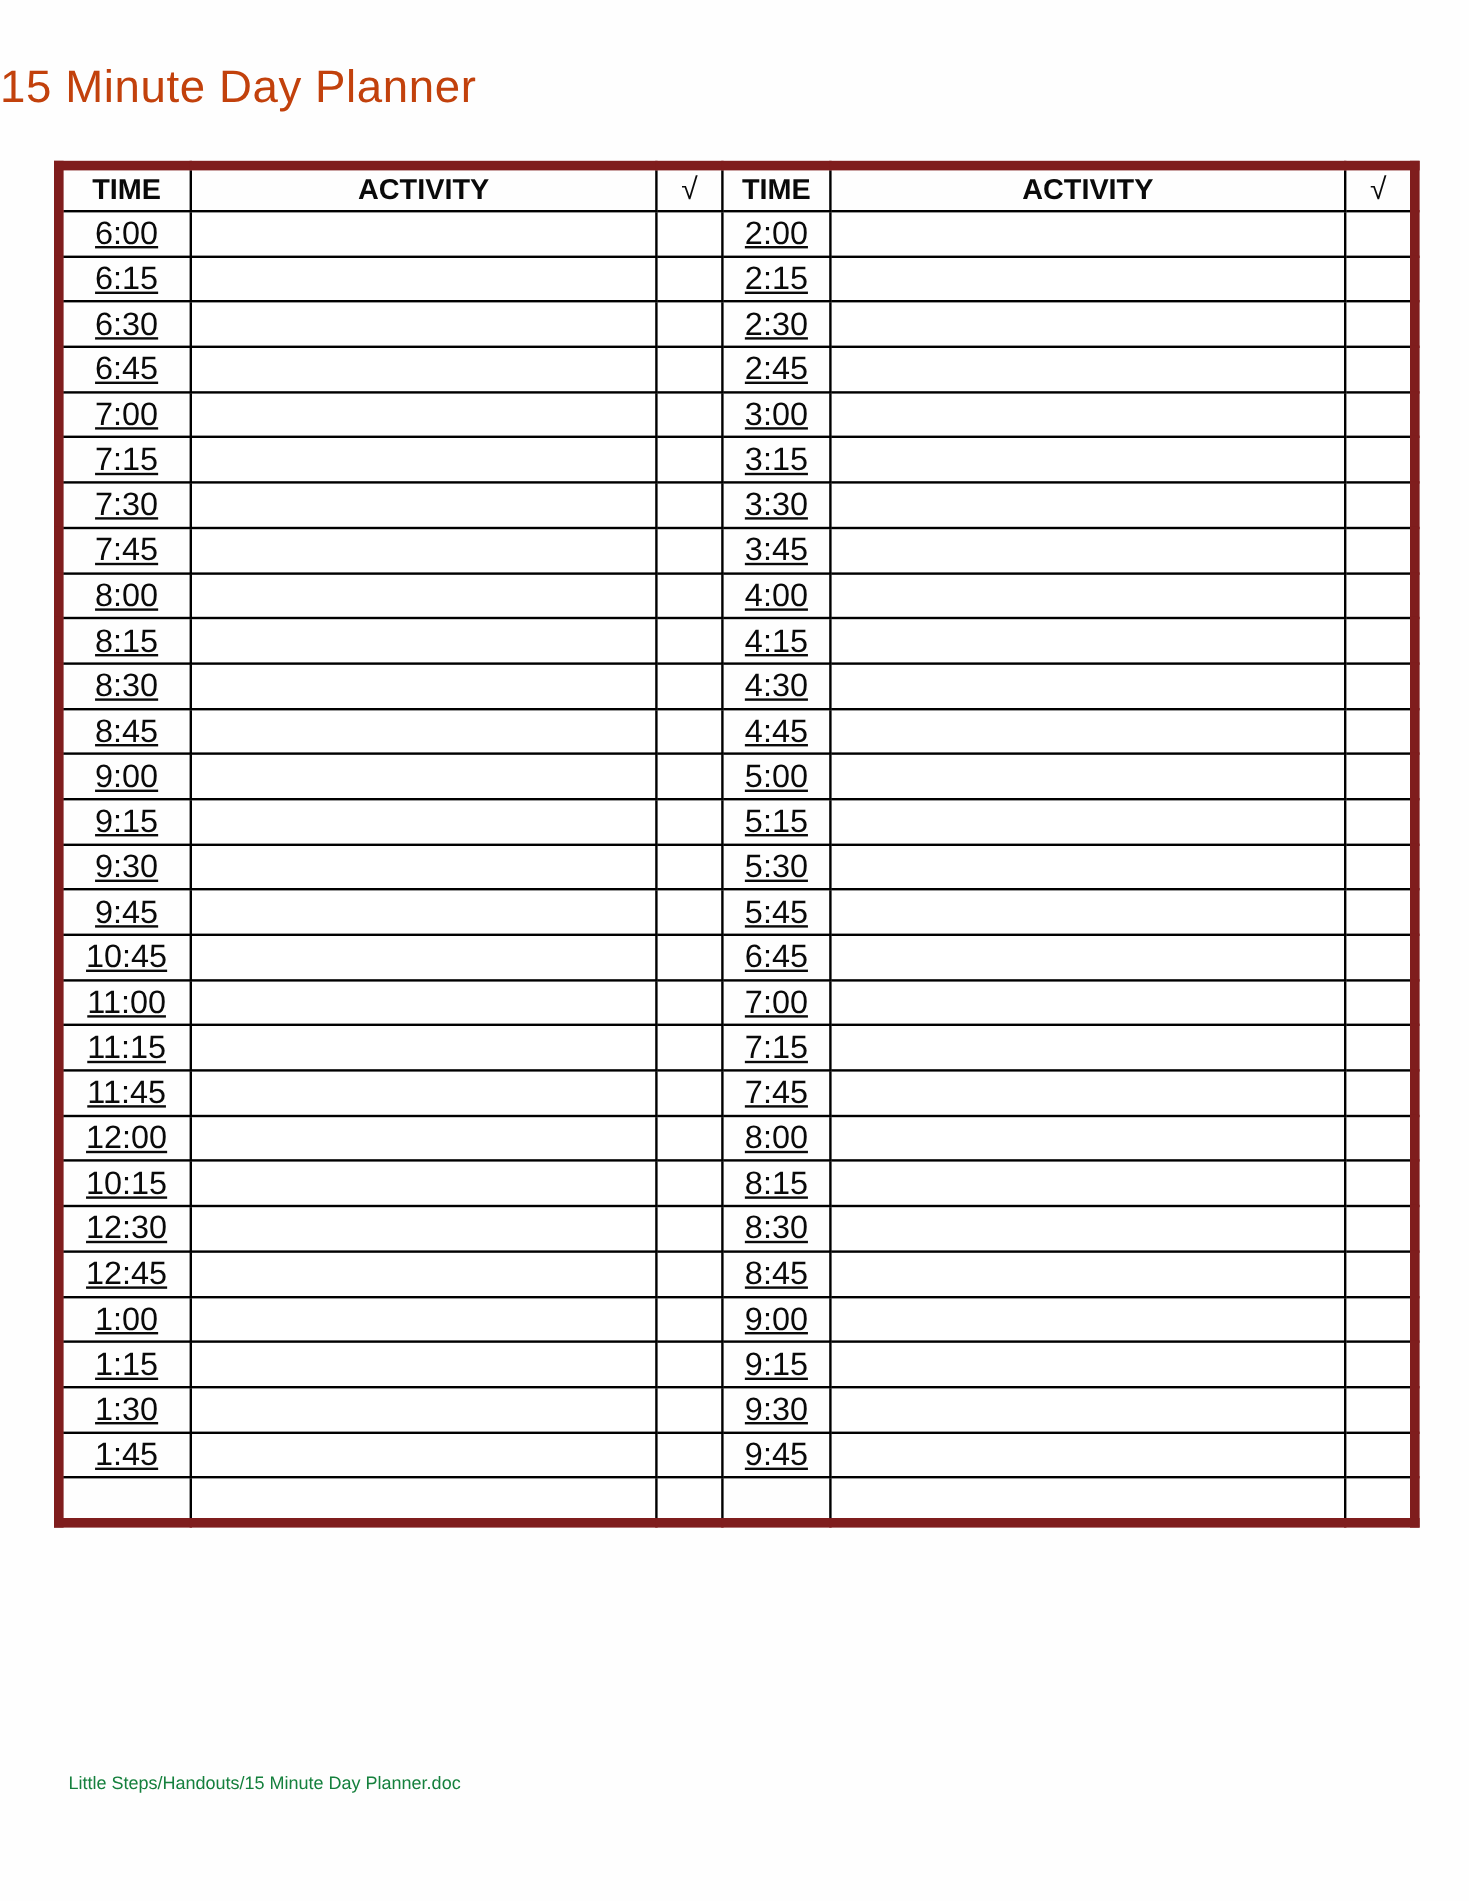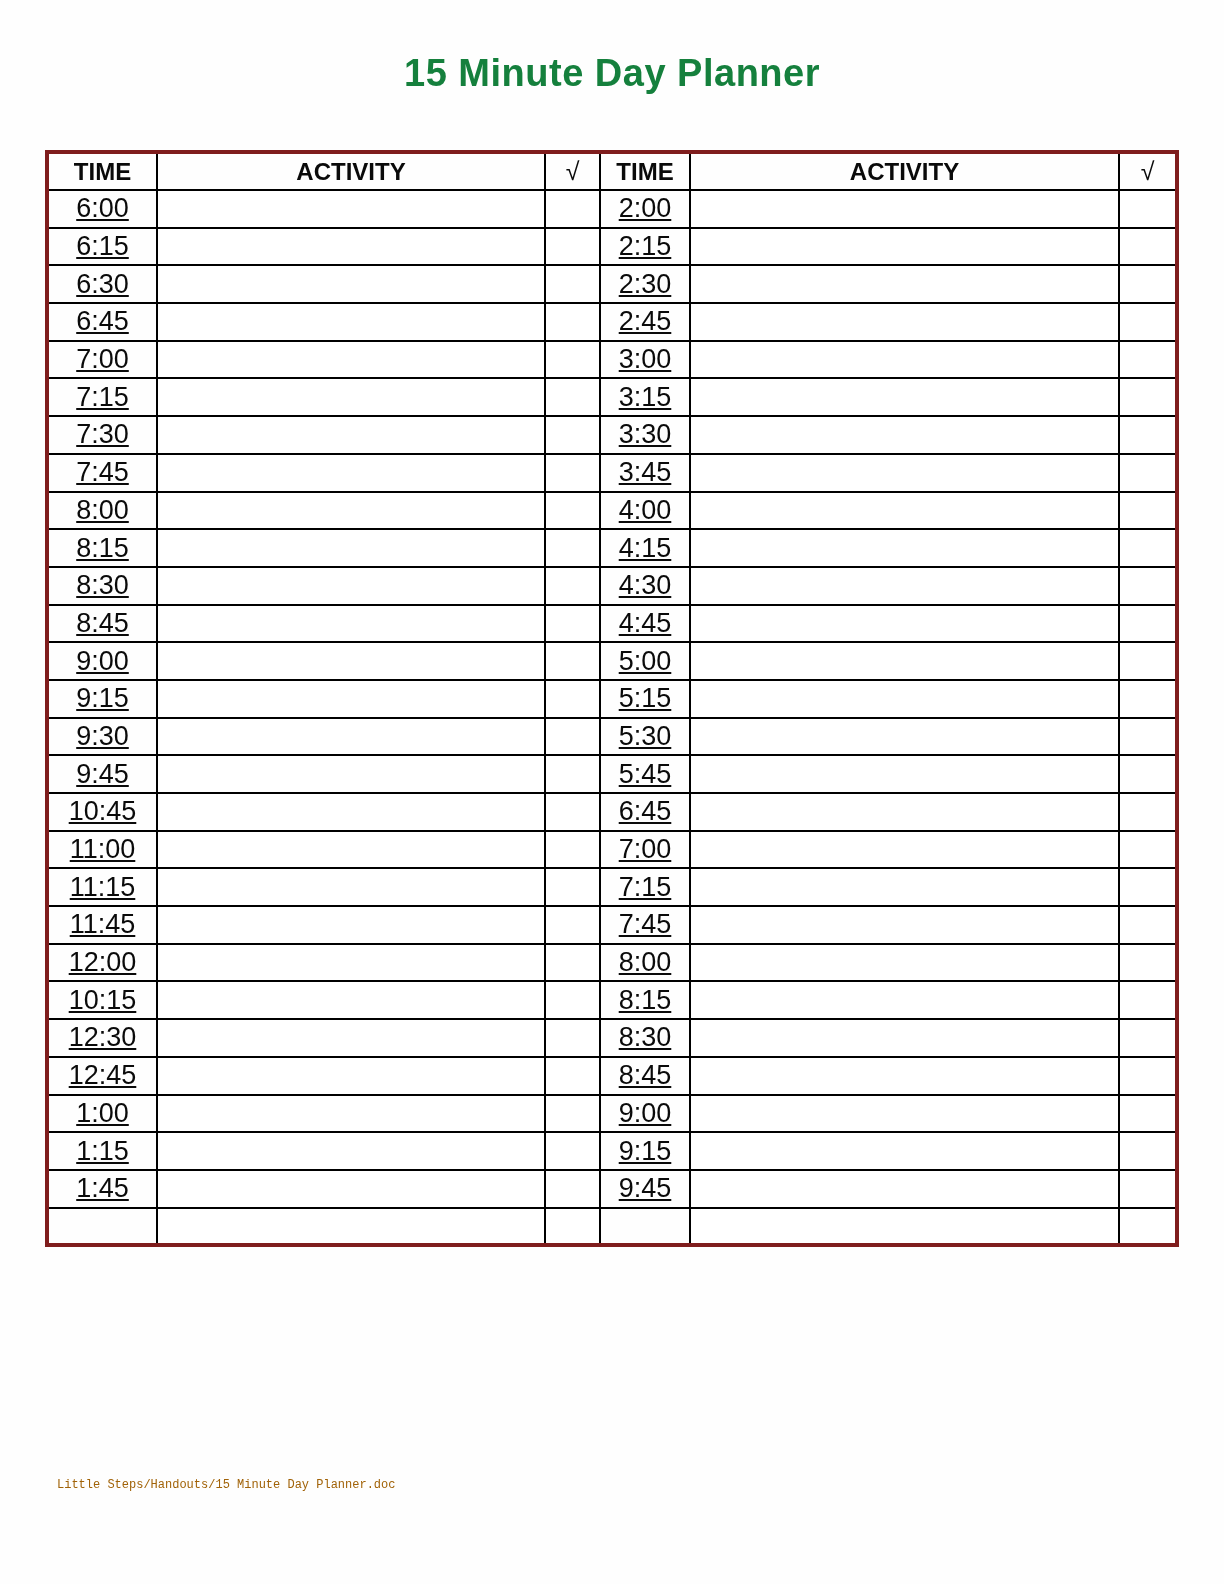--- a/index.html
+++ b/index.html
@@ -11,34 +11,34 @@
     font-family: "Liberation Sans", sans-serif;
     color: #0a0a0a;
     overflow: hidden;
   }
   .title {
     position: absolute;
     top: 52px;
     left: 0;
     width: 100%;
     margin: 0;
-    text-align: center;
+    text-align: left;
     font-size: 38px;
-    font-weight: 700;
-    color: #15803d;
+    font-weight: 400;
+    color: #c2410c;
     letter-spacing: 0.5px;
   }
   table.planner {
     position: absolute;
-    top: 150px;
+    top: 134px;
     left: 45px;
     width: 1130px;
     border-collapse: collapse;
     table-layout: fixed;
-    border: 4px solid #7f1d1d;
+    border: 8px solid #7f1d1d;
   }
   table.planner th,
   table.planner td {
     border: 2px solid #000;
     padding: 0;
     overflow: hidden;
     white-space: nowrap;
   }
   table.planner thead tr { height: 38px; }
   table.planner tbody tr { height: 37.7px; text-decoration: underline; }
@@ -58,23 +58,23 @@
     font-size: 27px;
     font-weight: 400;
     text-align: center;
     vertical-align: middle;
   }
   td.activity, td.check { background: #fff; }
   .footer {
     position: absolute;
     top: 1478px;
     left: 57px;
-    font-family: Liberation Mono, monospace;
-    font-size: 12px;
-    color: #a16207;
+    font-family: Liberation Sans, sans-serif;
+    font-size: 15px;
+    color: #15803d;
   }
 </style>
 </head>
 <body>
 
 <div class="page">
 
   <h1 class="title">15 Minute Day Planner</h1>
 
   <table class="planner">
@@ -299,20 +299,28 @@
         </tr>
         <tr>
           <td class="time">1:15</td>
           <td class="activity"></td>
           <td class="check"></td>
           <td class="time">9:15</td>
           <td class="activity"></td>
           <td class="check"></td>
         </tr>
         <tr>
+          <td class="time">1:30</td>
+          <td class="activity"></td>
+          <td class="check"></td>
+          <td class="time">9:30</td>
+          <td class="activity"></td>
+          <td class="check"></td>
+        </tr>
+        <tr>
           <td class="time">1:45</td>
           <td class="activity"></td>
           <td class="check"></td>
           <td class="time">9:45</td>
           <td class="activity"></td>
           <td class="check"></td>
         </tr>
         <tr>
           <td class="time"></td>
           <td class="activity"></td>

